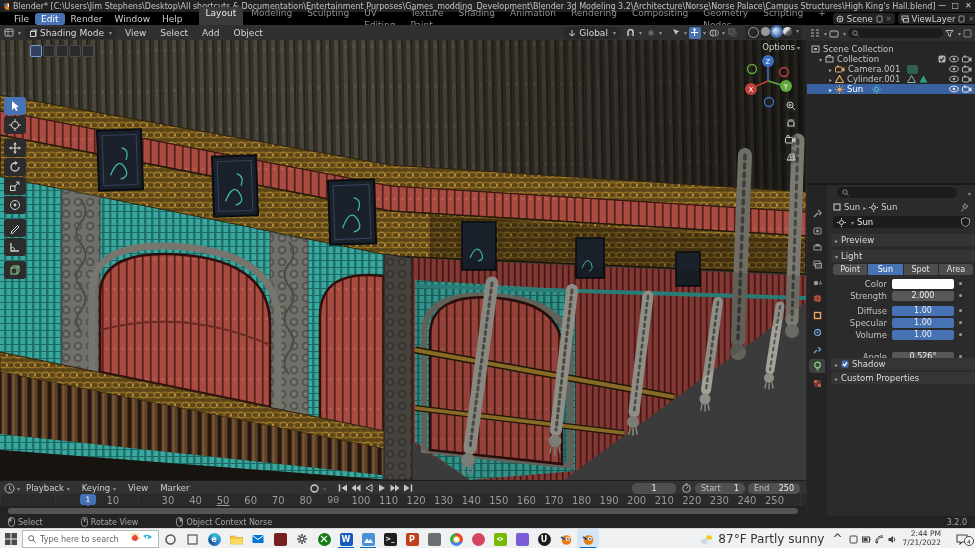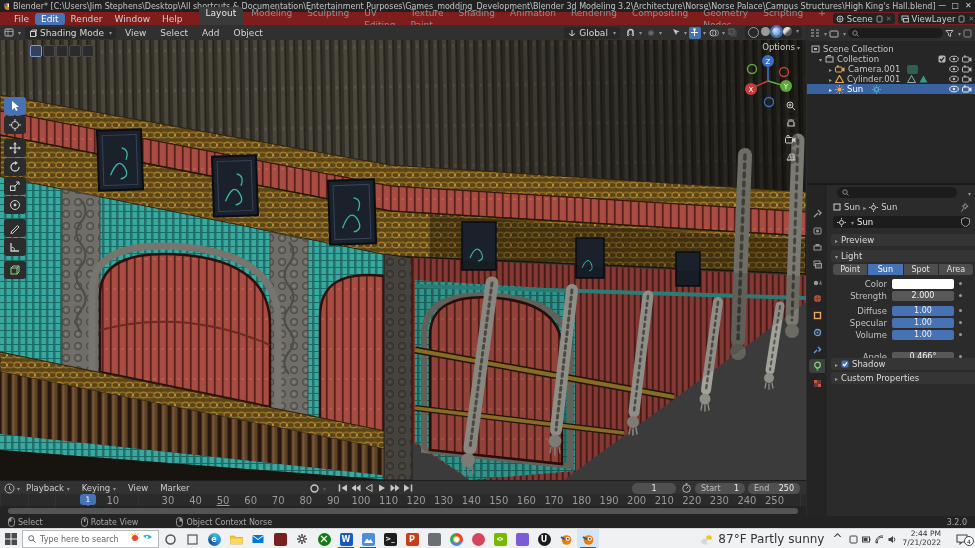--- a/index.html
+++ b/index.html
@@ -6,21 +6,21 @@
   #app{position:relative;width:975px;height:548px;overflow:hidden;background:#2b2b2b;
        font-family:"DejaVu Sans",sans-serif;color:#c9c9c9}
   .r{position:absolute}
   .nowrap{white-space:nowrap}
   .car{font-style:normal;font-size:6px;color:#8f8f8f;margin-left:2px}
   
   #titlebar{left:0;top:0;width:975px;height:12px;background:#212121;display:flex;align-items:center}
   #titlebar .title{font-size:8px;color:#c3c3c3;margin-left:4px}
   .winbtn{width:22px;height:12px;text-align:center;font-size:8px;color:#cfcfcf;line-height:12px}
   
-  #topbar{left:0;top:12px;width:975px;height:13px;background:#7f1d1d;display:flex;align-items:center}
+  #topbar{left:0;top:12px;width:975px;height:13px;background:#000000;display:flex;align-items:center}
   .menu{font-size:9px;color:#cfcfcf;padding:0 6px;border-radius:3px;line-height:12px}
   .menu.active{background:#4772b3;color:#fff}
   .wstabs{display:flex;gap:1px;margin-left:10px}
   .wstab{font-size:9px;color:#8f8f8f;padding:0 7px;line-height:12px;border-radius:3px}
   .wstab.active{background:#3a3a3a;color:#e6e6e6}
   .idsel{display:flex;align-items:center;background:#232323;border-radius:3px;height:11px;
          padding:0 3px;font-size:8.5px;color:#cfcfcf;gap:3px}
   
   #vph{left:0;top:25px;width:806px;height:15px;background:#303030;display:flex;align-items:center;border-bottom:1px solid #1e1e1e}
   .vmenu{font-size:9px;color:#d4d4d4;padding:0 7px}
@@ -772,21 +772,21 @@
       <span class="pfield blue">1.00</span>
       <span class="pdot"></span>
     </div>
     <div class="prow" style="top:144px">
       <span class="plabel">Volume</span>
       <span class="pfield blue">1.00</span>
       <span class="pdot"></span>
     </div>
     <div class="prow" style="top:166px">
       <span class="plabel">Angle</span>
-      <span class="pfield">0.466°</span>
+      <span class="pfield">0.526°</span>
       <span class="pdot"></span>
     </div>
 
     <div class="phead" style="top:173px">
       <span class="tri">▸</span>
       <svg width="8" height="8">
           <rect x="0.5" y="0.5" width="7" height="7" rx="1.5" fill="#4772b3"></rect>
           <path d="M2,4 l1.5,1.8 L6,2.4" fill="none" stroke="#fff" stroke-width="1.3"></path>
         </svg>
       <span>Shadow</span>
@@ -874,21 +874,21 @@
     <div>
 
     <span class="tick" style="left: 112.813px;">10</span>
         <span class="tick" style="left: 140.383px; margin-top: 11px;">20</span>
         <span class="tick" style="left: 167.953px;">30</span>
         <span class="tick" style="left: 195.523px;">40</span>
         <span class="tick" style="left: 223.093px; text-decoration: underline;">50</span>
         <span class="tick" style="left: 250.663px;">60</span>
         <span class="tick" style="left: 278.233px;">70</span>
         <span class="tick" style="left: 305.803px;">80</span>
-        <span class="tick" style="left: 333.373px;">90</span>
+        <span class="tick" style="left: 333.373px; font-family: Liberation Mono, monospace;">90</span>
         <span class="tick" style="left: 360.943px;">100</span>
         <span class="tick" style="left: 388.513px;">110</span>
         <span class="tick" style="left: 416.083px;">120</span>
         <span class="tick" style="left: 443.653px;">130</span>
         <span class="tick" style="left: 471.223px;">140</span>
         <span class="tick" style="left: 498.793px;">150</span>
         <span class="tick" style="left: 526.363px;">160</span>
         <span class="tick" style="left: 553.933px;">170</span>
         <span class="tick" style="left: 581.503px;">180</span>
         <span class="tick" style="left: 609.073px;">190</span>

